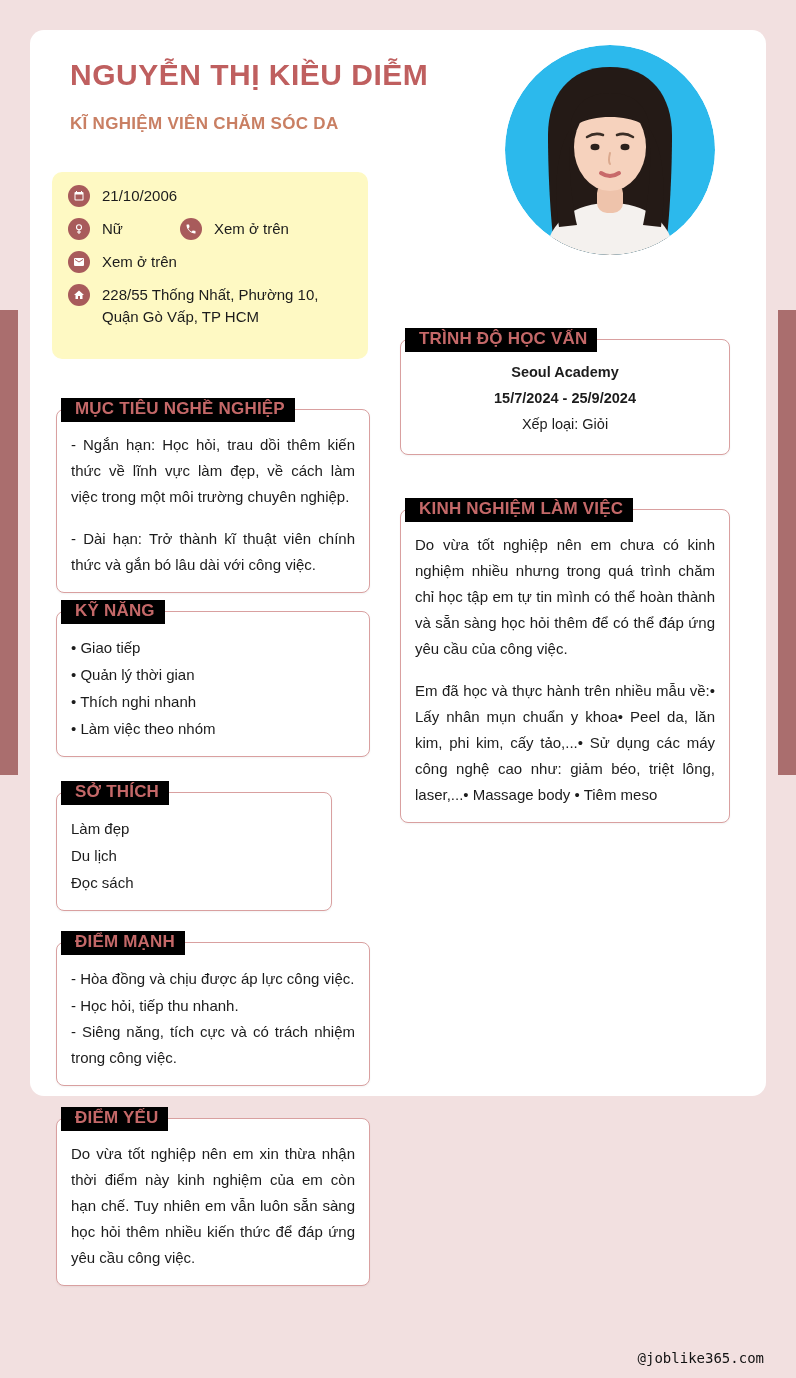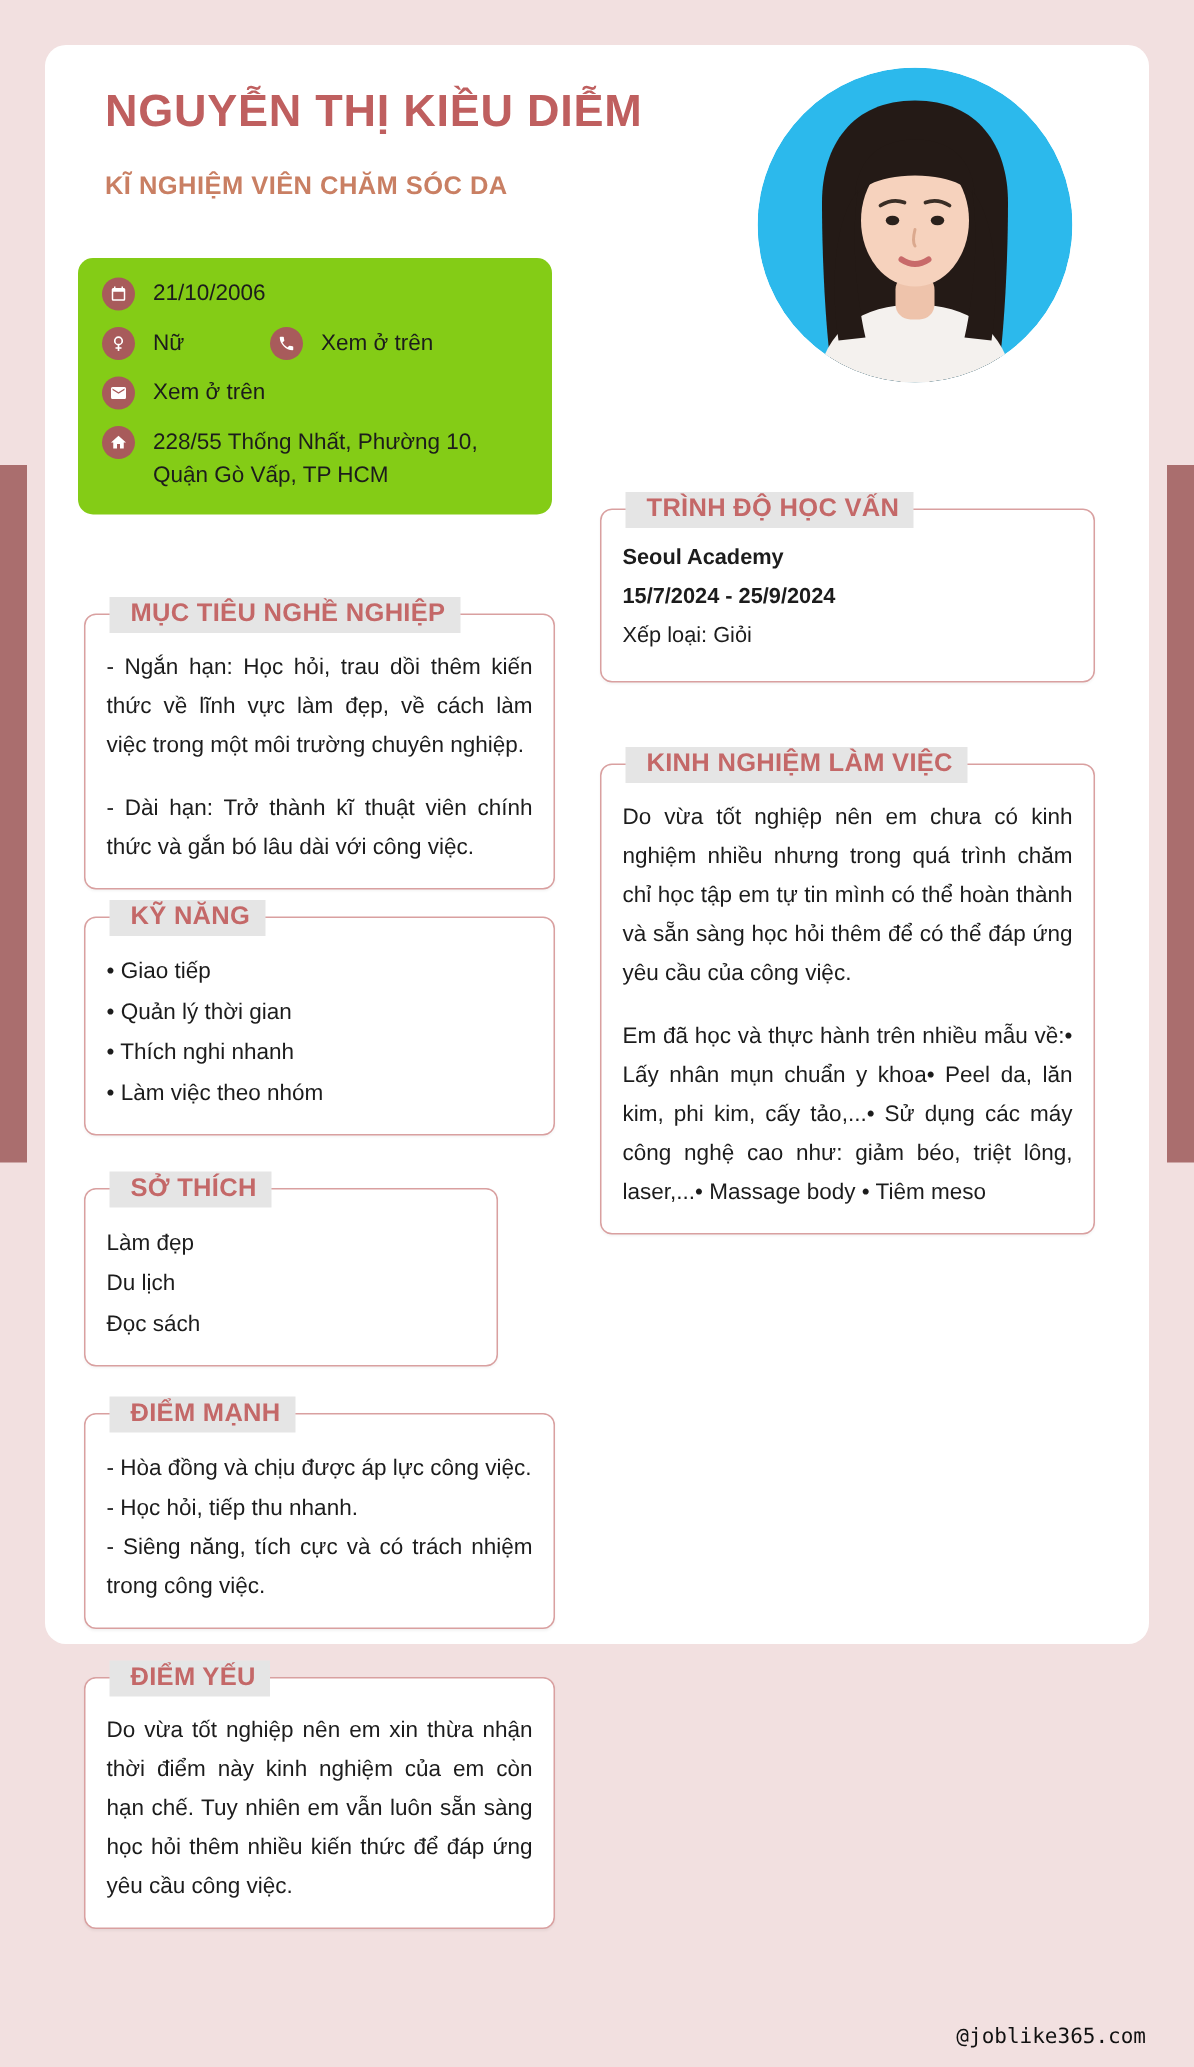--- a/index.html
+++ b/index.html
@@ -25,50 +25,50 @@
     position:absolute; left:70px; top:114px; font-size:17px; font-weight:bold;
     color:#c97f63; letter-spacing:0.3px;
   }
   .photo {
     position:absolute; left:505px; top:45px; width:210px; height:210px;
     border-radius:50%; overflow:hidden;
   }
 
   .contact {
     position:absolute; left:52px; top:172px; width:316px;
-    background:#84cc16; border-radius:10px; padding:13px 16px 4px;
+    background:#fef9c3; border-radius:10px; padding:13px 16px 20px;
   }
   .c-row { display:flex; align-items:flex-start; margin-bottom:11px; }
   .c-pair { display:flex; align-items:flex-start; }
   .c-pair.first { width:112px; }
   .c-icon {
     width:22px; height:22px; border-radius:50%; background:#a85b5b;
     display:flex; align-items:center; justify-content:center;
     flex:0 0 22px; margin-right:12px;
   }
   .c-icon svg { display:block; }
   .c-text { font-size:15px; line-height:22px; max-width:250px; }
 
   .panel { position:absolute; }
   .panel-box {
     position:relative; background:#ffffff;
     border:1px solid #d9a0a0; border-radius:8px;
     padding:22px 14px 14px;
     box-shadow:0 1px 2px rgba(0,0,0,0.05);
   }
   .panel-title {
-    position:absolute; top:-12px; left:16px; background:#e5e5e5;
+    position:absolute; top:-12px; left:4px; background:#000000;
     padding:0 10px 2px 14px; font-size:17px; font-weight:bold;
     color:#c46868; white-space:nowrap; letter-spacing:0.2px; line-height:22px;
   }
   .para { font-size:15px; line-height:26px; text-align:justify; }
   .para + .para { margin-top:16px; }
   .list-line { font-size:15px; line-height:27px; }
 
-  .edu-line { font-size:14.5px; line-height:20px; margin-bottom:6px; }
+  .edu-line { font-size:14.5px; line-height:20px; margin-bottom:6px;text-align:center; }
   .edu-line.bold { font-weight:bold; }
 
   .watermark {
     position:absolute; right:32px; bottom:12px;
     font-family:"DejaVu Sans Mono","Liberation Mono",monospace;
     font-size:14px; color:#111;
   }
 </style>
 </head>
 <body>

